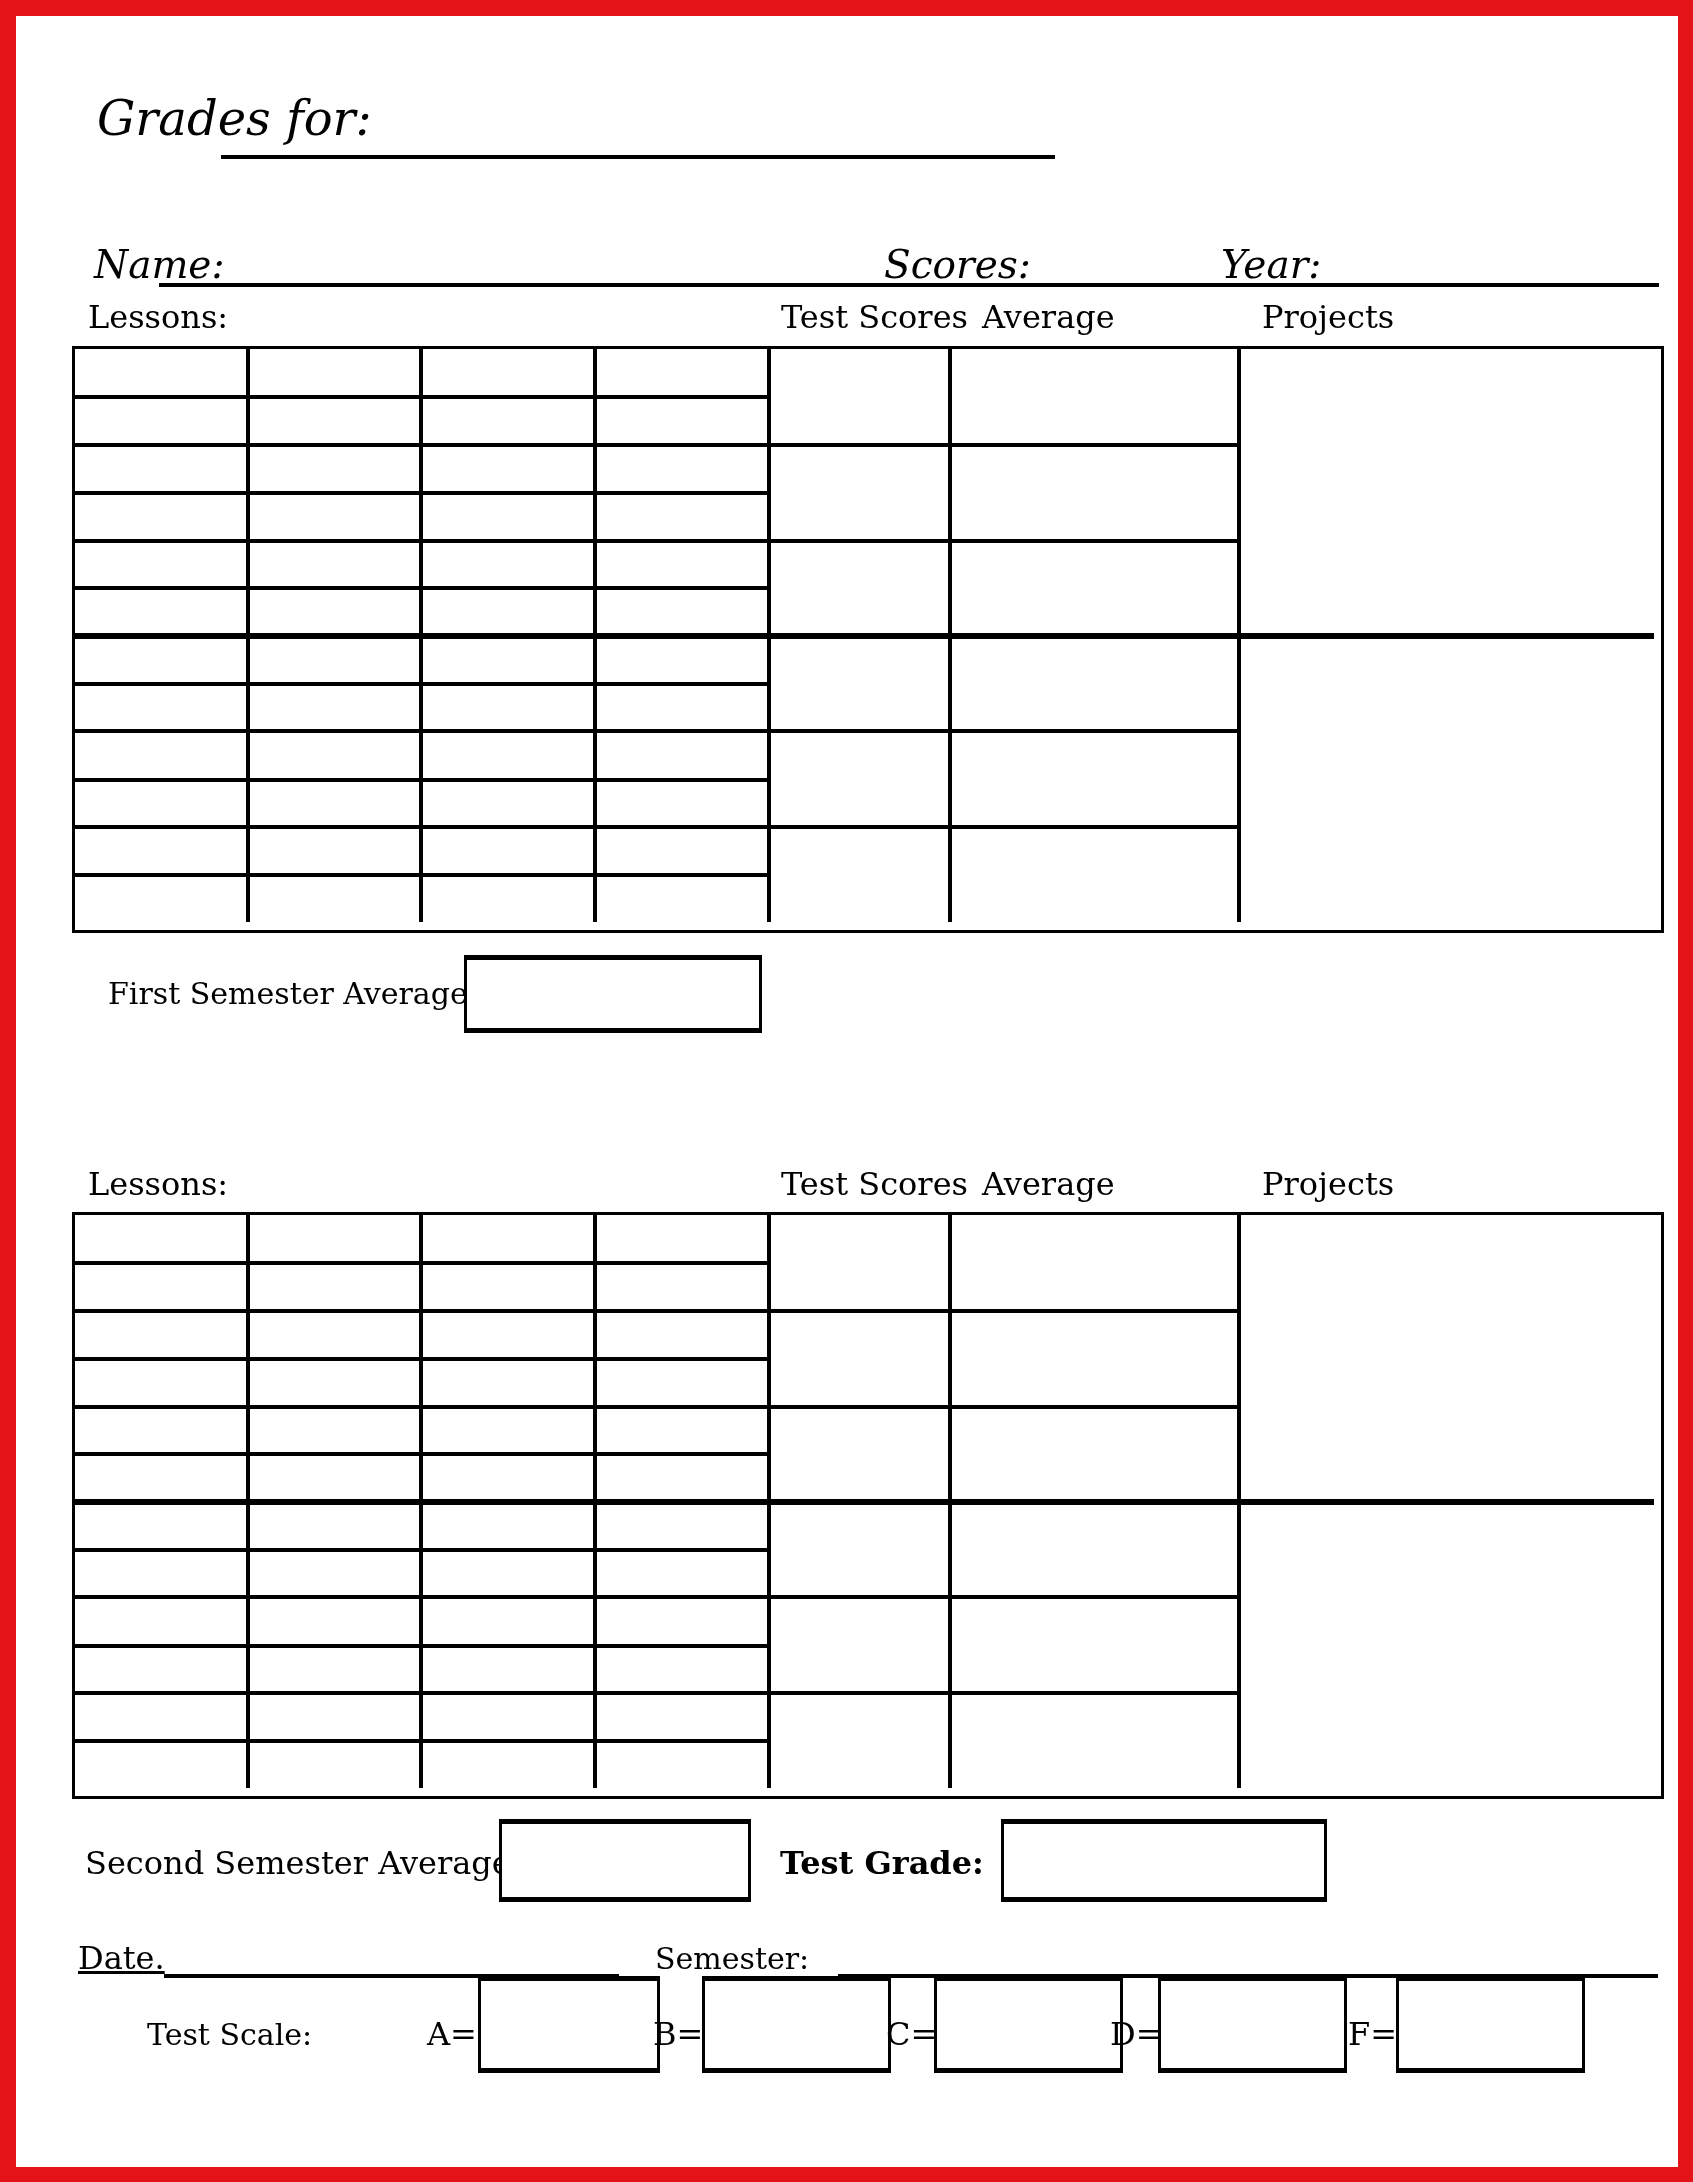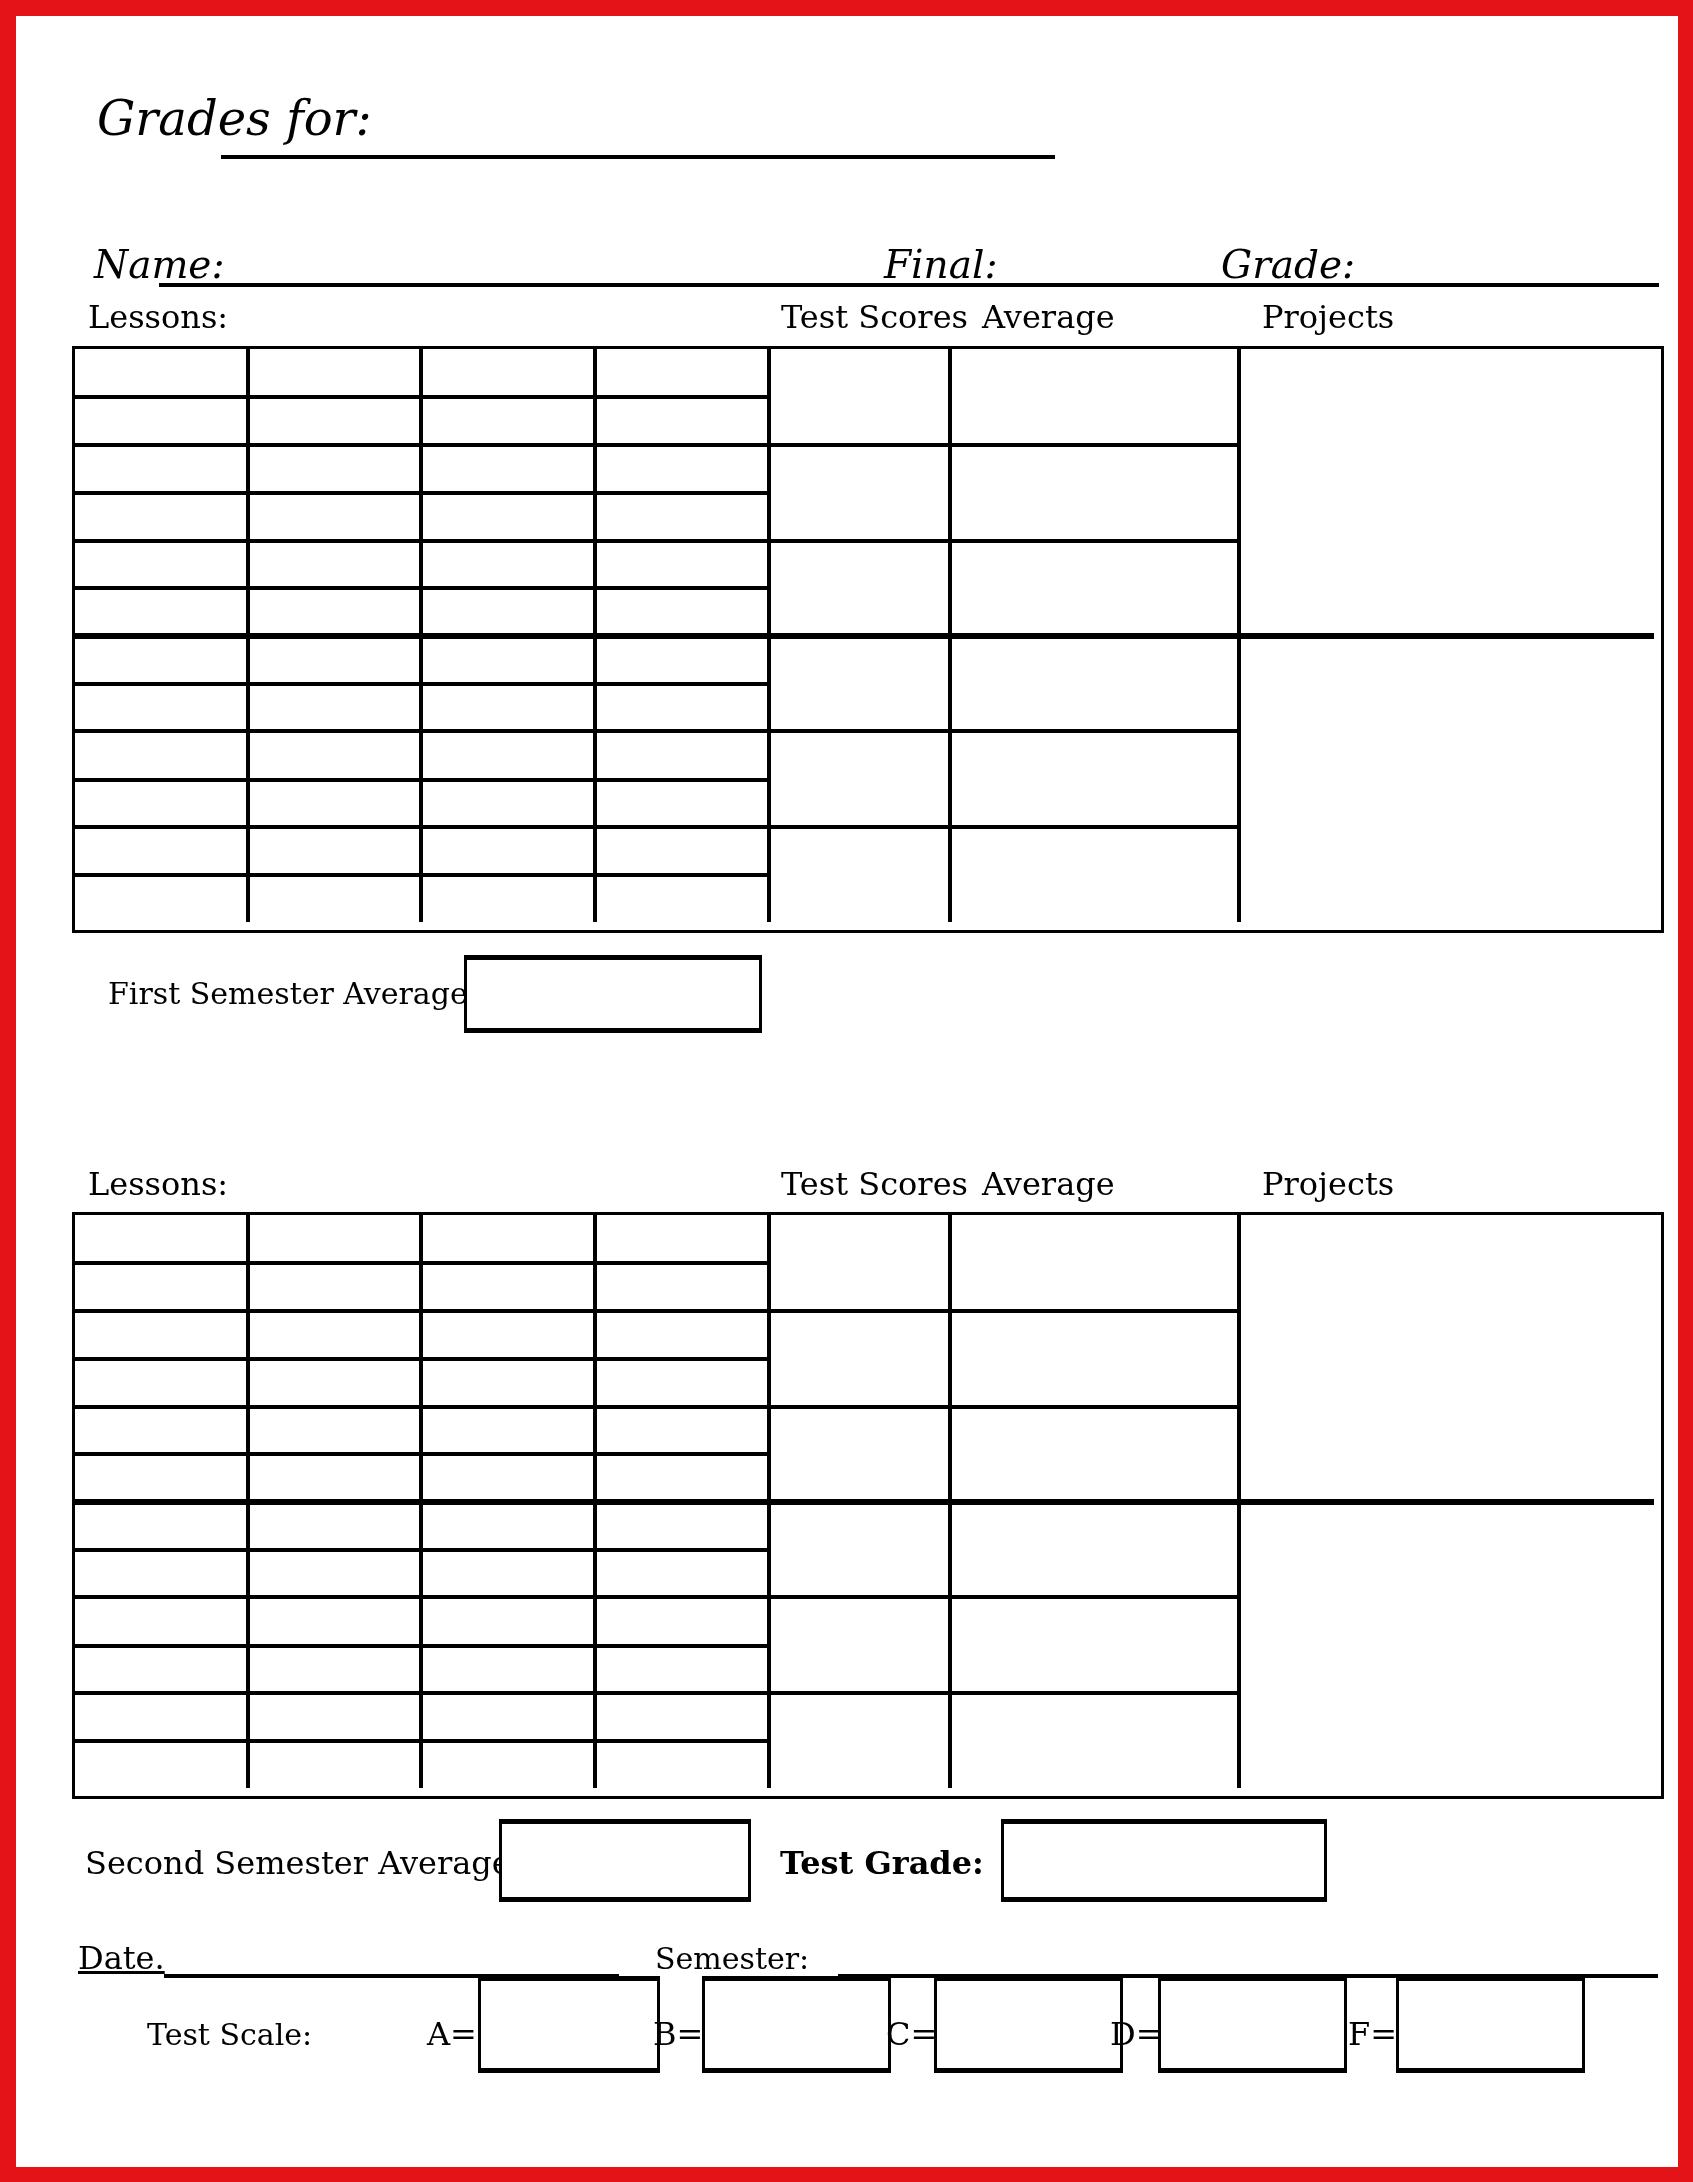--- a/index.html
+++ b/index.html
@@ -31,23 +31,23 @@
 
 <div class="page" style="border-color: rgb(228, 19, 23);">
 
   <div class="abs script" style="left:81px; top:74px; font-size:48px;">Grades for:</div>
   <span class="fieldvalue script" style="left:221px; top:97px;"></span>
   <div class="rule" style="left:205px; top:139px; width:834px;"></div>
 
   <div class="abs script" style="left:78px; top:226px; font-size:39px;">Name:</div>
   <span class="fieldvalue script" style="left:176px; top:231px;"></span>
   <div class="rule" style="left:143px; top:267px; width:1500px;"></div>
-  <div class="abs script" style="left:868px; top:226px; font-size:39px;">Final:</div>
+  <div class="abs script" style="left:868px; top:226px; font-size:39px;">Scores:</div>
   <span class="fieldvalue script" style="left:988px; top:231px;"></span>
-  <div class="abs script" style="left:1205px; top:226px; font-size:39px;">Grade:</div>
+  <div class="abs script" style="left:1205px; top:226px; font-size:39px;">Year:</div>
   <span class="fieldvalue script" style="left:1306px; top:231px;"></span>
 
   <div class="abs hdr" style="left:72px;  top:282px;">Lessons:</div>
   <div class="abs hdr" style="left:765px; top:282px;">Test Scores</div>
   <div class="abs hdr" style="left:966px;top:282px;">Average</div>
   <div class="abs hdr" style="left:1246px;top:282px;">Projects</div>
 
   <div class="grades-table" style="left:56px; top:330px; width:1586px; height:581px;">
       <div class="gridline" style="left: 171px; top: 0px; width: 3.5px; height: 573px;"></div>
       <div class="gridline" style="left: 344px; top: 0px; width: 3.5px; height: 573px;"></div>

